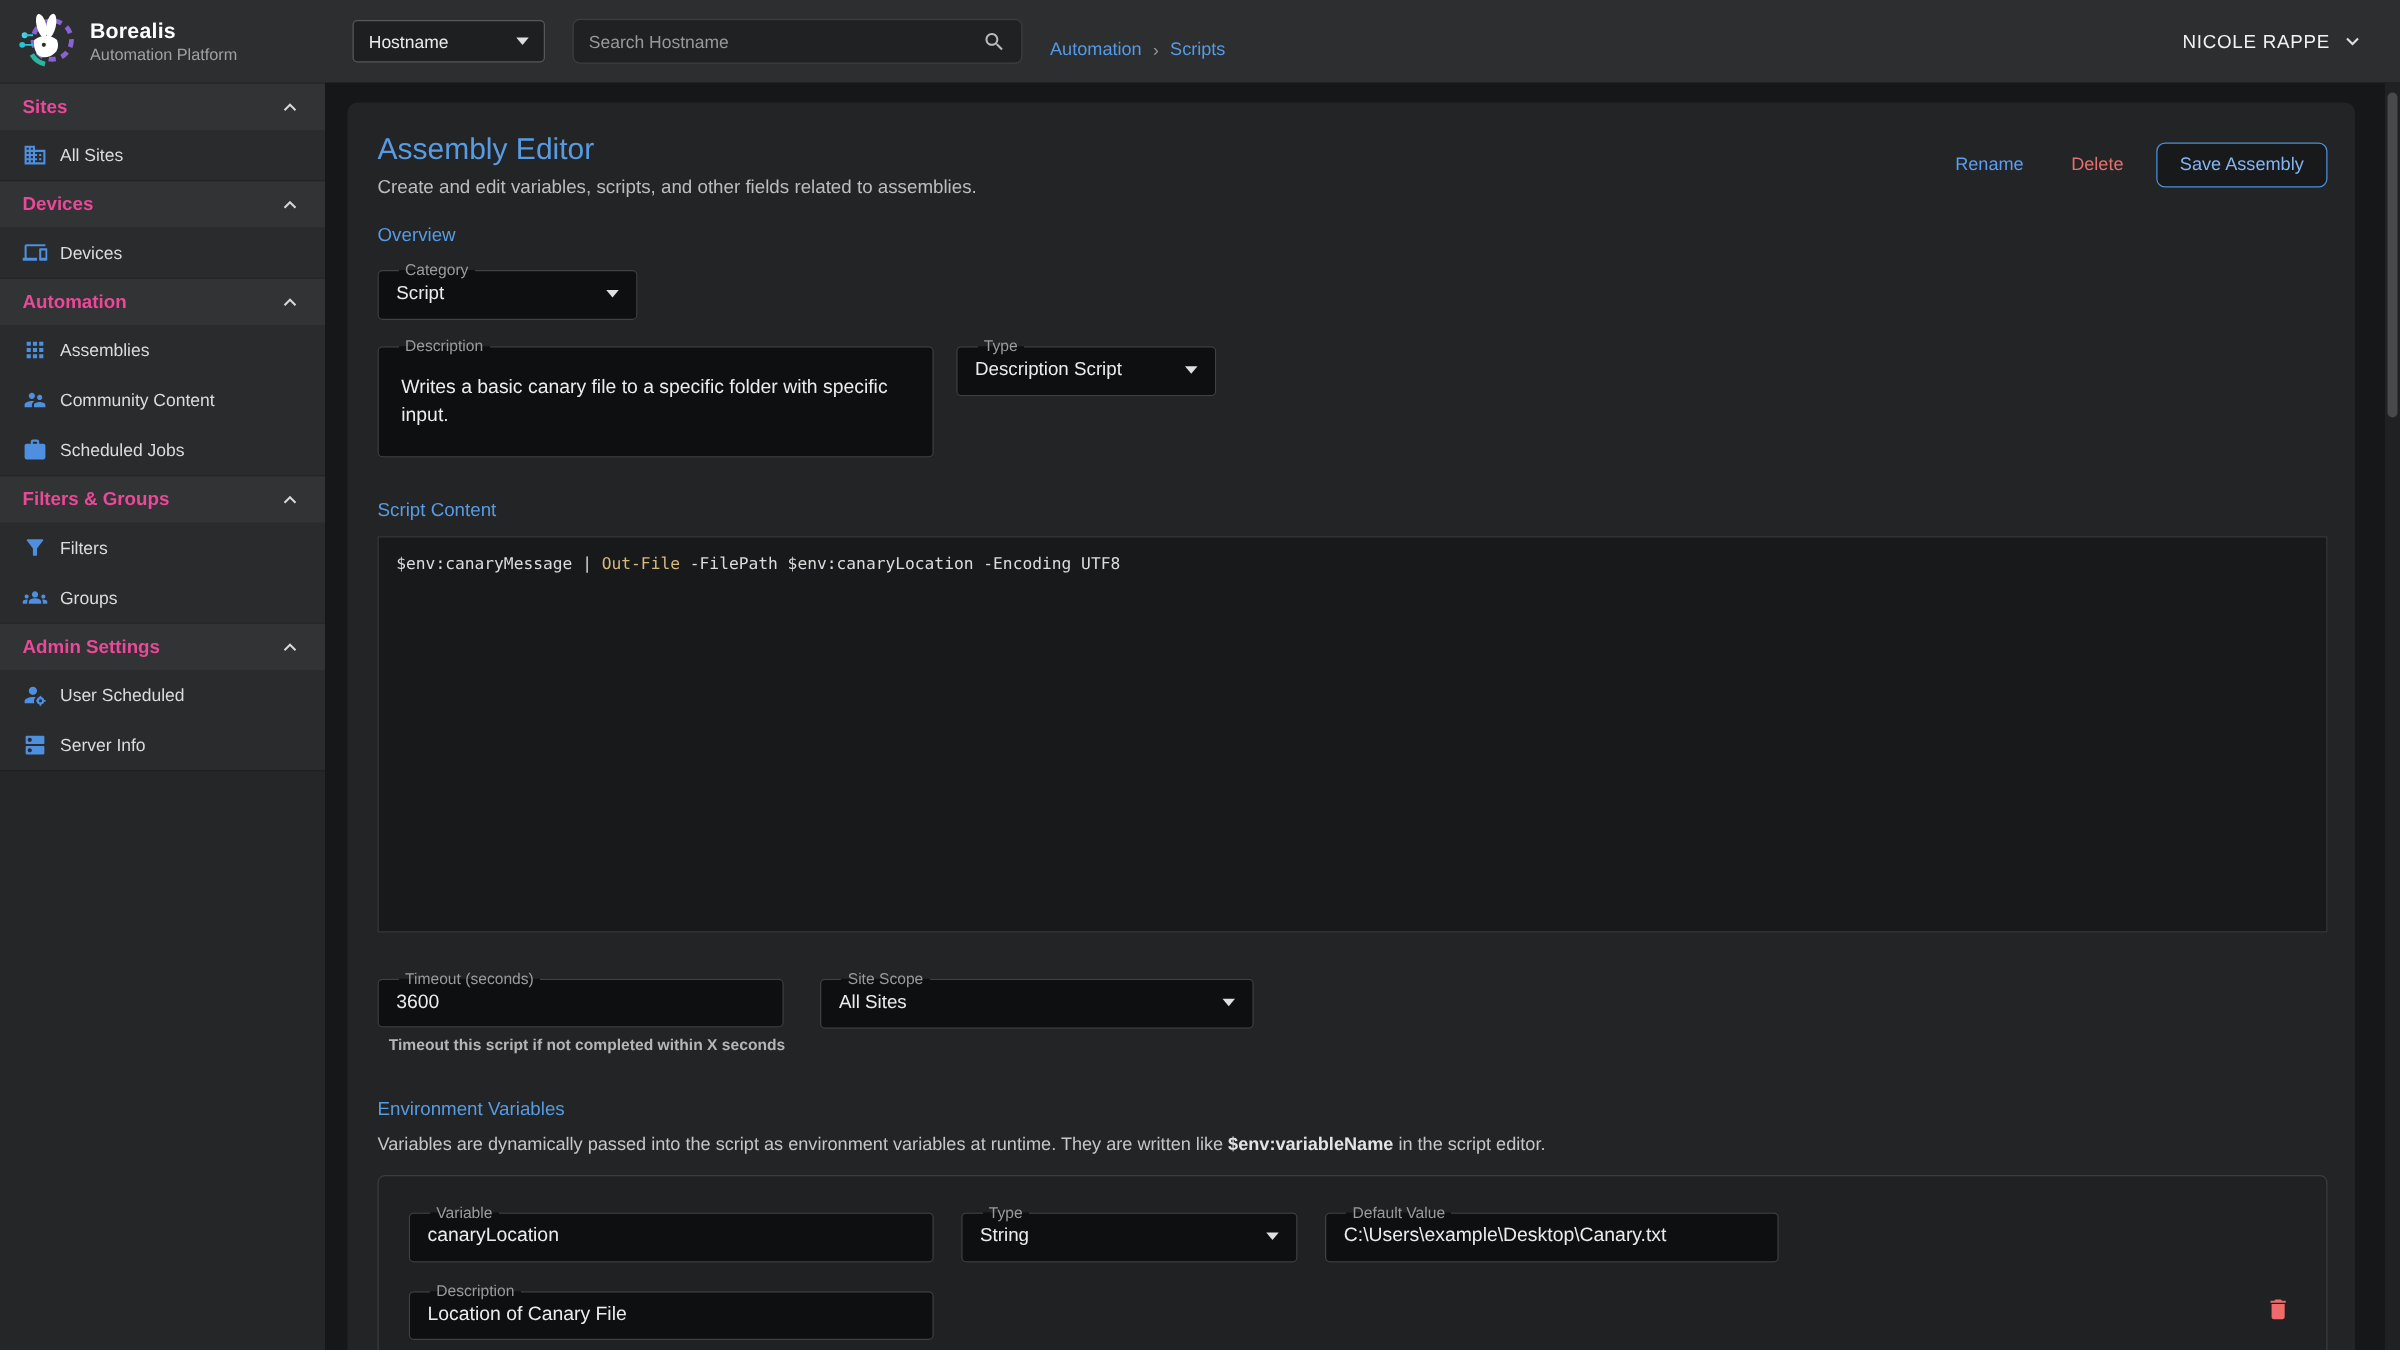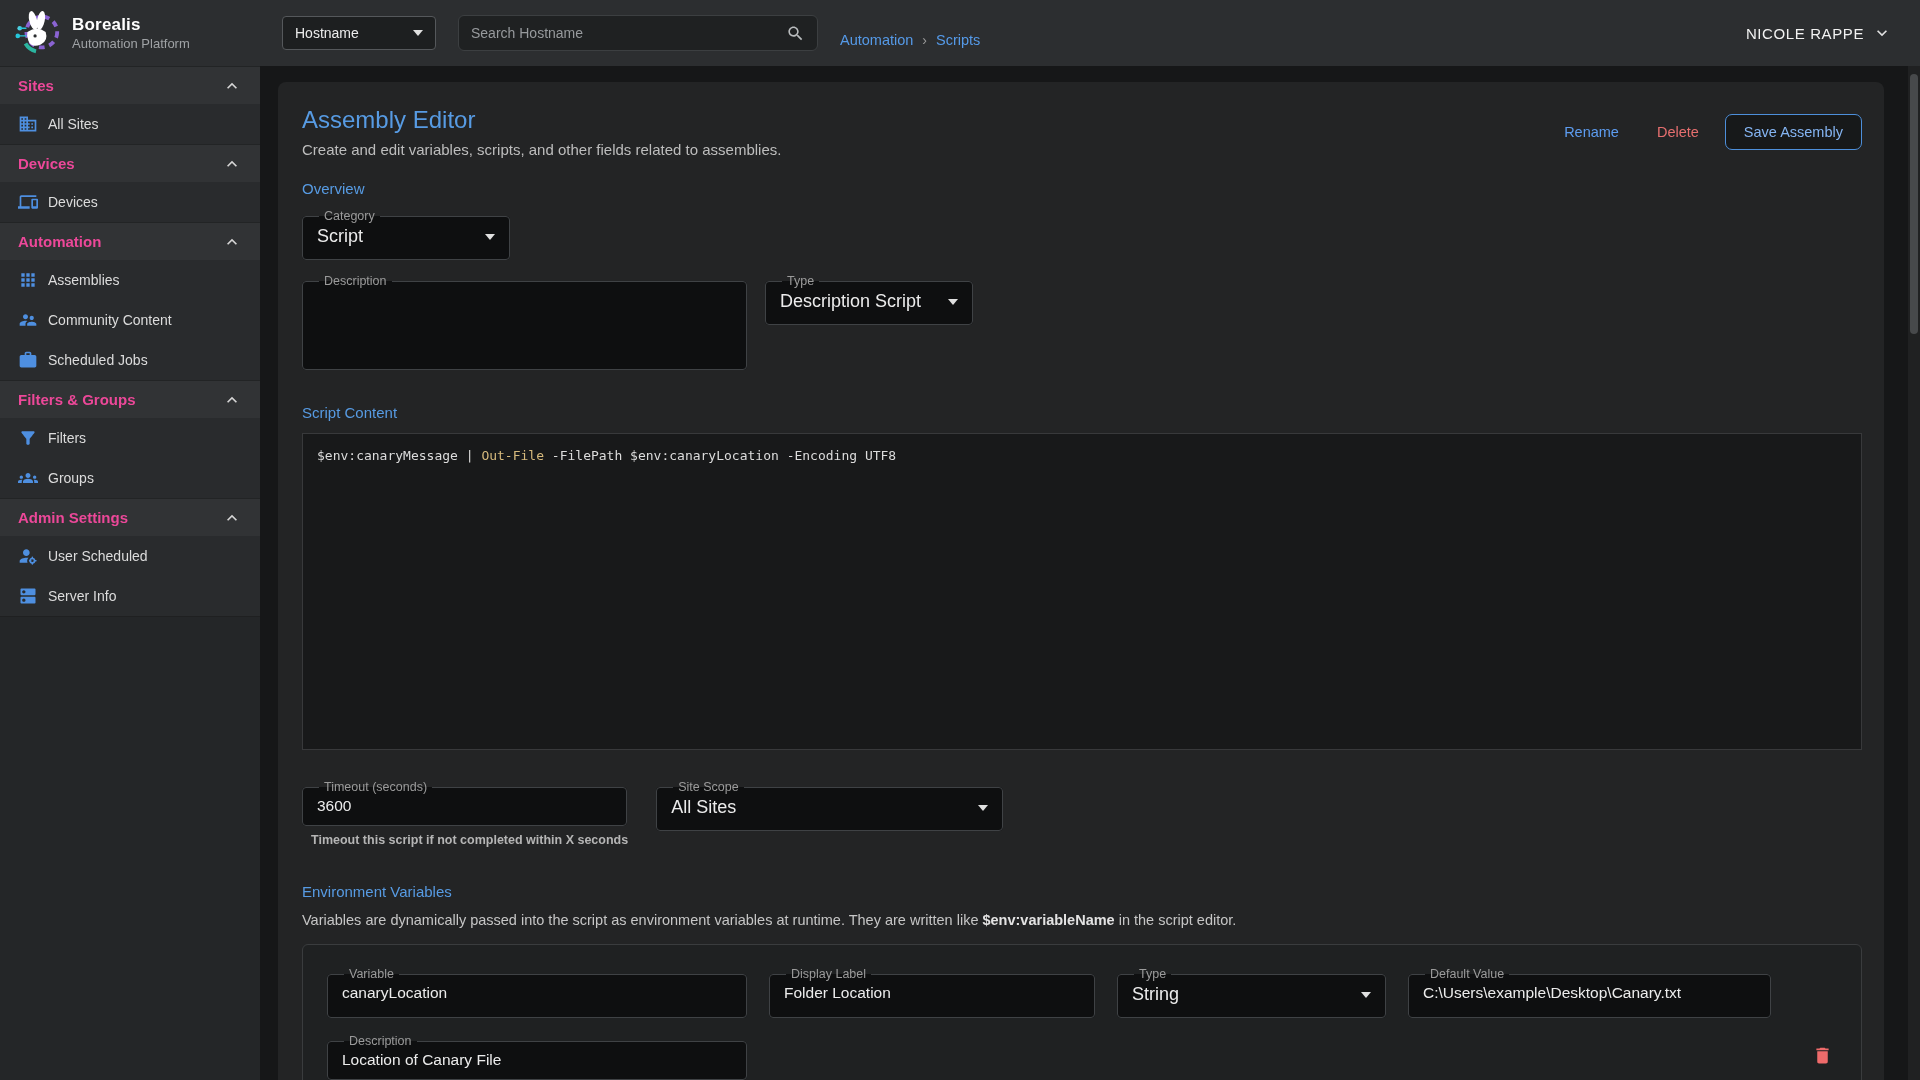--- a/index.html
+++ b/index.html
@@ -58,21 +58,21 @@
               font-size:14.5px; padding:9px 18px; cursor:pointer; font-family:"Liberation Sans", sans-serif; }
 
   .section-label { color:#579be3; font-size:15px; margin-bottom:12px; }
 
   
   .field { border:1px solid #3f4245; border-radius:4px; background:#0e0f10; padding:0 12px 6px; }
   .field legend { font-size:12.5px; color:#9b9b9b; padding:0 5px; margin-left:4px; }
   .field input { width:100%; background:transparent; border:0; outline:none; color:#ececec; font-size:15.5px;
                  padding:3px 2px 4px; font-family:"Liberation Sans", sans-serif; }
   .select-body { display:flex; align-items:center; justify-content:space-between; padding:3px 2px 6px; cursor:pointer; }
-  .select-body .val { color:#ececec; font-size:18px; }
+  .select-body .val { color:#ececec; font-size:15px; }
   .textarea-val { color:#ececec; font-size:15.5px; line-height:1.5; padding:14px 10px 0 6px; }
 
   .form-row { display:flex; gap:18px; margin-bottom:14px; }
   .w-name    { width:445px; }
   .w-cat     { width:208px; }
   .w-desc    { width:445px; height:96px; }
   .w-type    { width:208px; align-self:flex-start; }
   .w-timeout { width:325px; }
   .w-scope   { width:347px; }
   .w-var     { width:420px; }
@@ -269,20 +269,21 @@
             <legend>Category</legend>
             <div class="select-body">
               <span class="val">Script</span>
               <span class="caret"></span>
             </div>
           </fieldset>
         </div>
         <div class="form-row">
           <fieldset class="field w-desc">
             <legend>Description</legend>
+            <div class="textarea-val">Writes a basic canary file to a specific folder with specific input.</div>
           </fieldset>
           <fieldset class="field w-type">
             <legend>Type</legend>
             <div class="select-body">
               <span class="val">Description Script</span>
               <span class="caret"></span>
             </div>
           </fieldset>
         </div>
 
@@ -312,24 +313,20 @@
 
         <div class="env-section">
           <div class="section-label">Environment Variables</div>
           <p class="env-desc"><span>Variables are dynamically passed into the script as environment variables at runtime. They are written like </span><b>$env:variableName</b><span> in the script editor.</span></p>
 
           <div class="var-panel">
             <div class="var-row">
               <fieldset class="field w-var">
                 <legend>Variable</legend>
                 <input type="text" value="canaryLocation" style="">
-              </fieldset>
-              <fieldset class="field w-dlabel">
-                <legend>Display Label</legend>
-                <input type="text" value="Folder Location" style="">
               </fieldset>
               <fieldset class="field w-vtype">
                 <legend>Type</legend>
                 <div class="select-body">
                   <span class="val">String</span>
                   <span class="caret"></span>
                 </div>
               </fieldset>
               <fieldset class="field w-default">
                 <legend>Default Value</legend>

